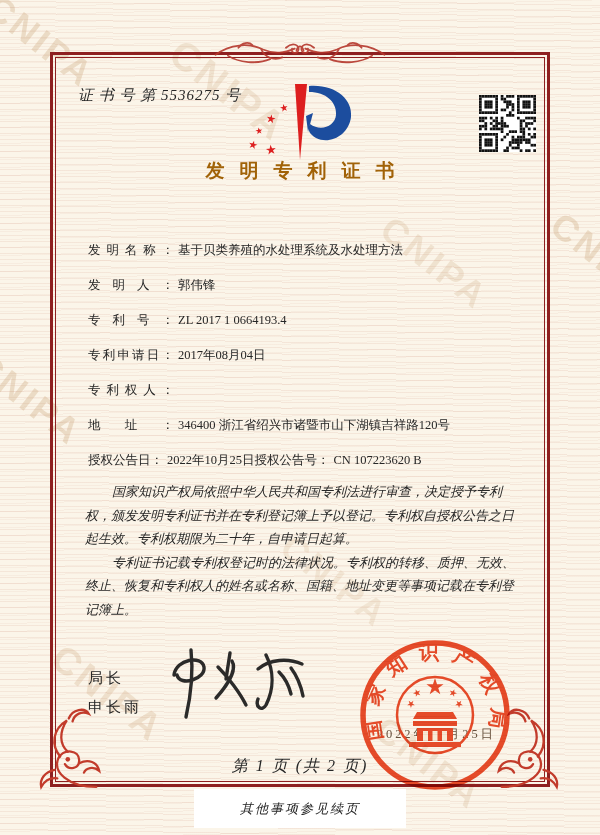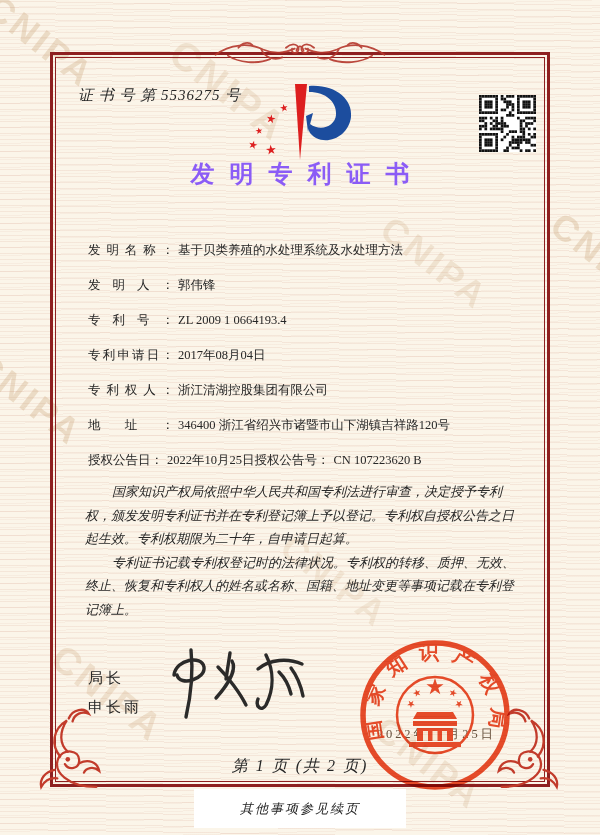--- a/index.html
+++ b/index.html
@@ -18,21 +18,21 @@
   .wm{position:absolute;font-family:"Liberation Sans","DejaVu Sans",sans-serif;
       font-weight:bold;color:var(--watermark);opacity:.30;letter-spacing:3px;
       transform:rotate(38deg);white-space:nowrap;pointer-events:none;}
   .frame{position:absolute;left:50px;top:52px;width:494px;height:729px;
          border:3px solid var(--maroon);}
   .frame-inner{position:absolute;inset:2px;border:1px solid var(--maroon);}
   .cert-no{position:absolute;left:78px;top:86px;font-size:15px;letter-spacing:1px;font-style:italic;}
   .logo{position:absolute;left:238px;top:82px;}
   .qr{position:absolute;left:479px;top:95px;}
   .title{position:absolute;left:0;top:158px;width:600px;margin:0;text-align:center;
-         font-size:24px;font-weight:bold;letter-spacing:15px;text-indent:15px;color:#8b5cf6;}
+         font-size:19px;font-weight:bold;letter-spacing:15px;text-indent:15px;color:#a16207;}
   .fields{position:absolute;left:88px;top:240px;width:430px;font-size:12.5px;}
   .frow{height:35px;display:flex;align-items:flex-start;line-height:20px;}
   .flabel{display:inline-block;width:86px;text-align:justify;text-align-last:justify;
           flex:none;letter-spacing:0;}
   .fvalue{margin-left:4px;white-space:nowrap;}
   .frow.double .pair2{display:flex;}
   .frow.double .flabel{width:auto;}
   .paras{position:absolute;left:85px;top:480px;width:430px;font-size:13px;
          line-height:23.5px;font-style:italic;}
   .paras p{margin:0;text-indent:27px;}
@@ -349,29 +349,28 @@
     <div class="frow">
       <span class="flabel">发明名称：</span>
       <span class="fvalue">基于贝类养殖的水处理系统及水处理方法</span>
     </div>
     <div class="frow">
       <span class="flabel">发明人：</span>
       <span class="fvalue">郭伟锋</span>
     </div>
     <div class="frow">
       <span class="flabel">专利号：</span>
-      <span class="fvalue">ZL 2009 1 0664193.4</span>
+      <span class="fvalue">ZL 2017 1 0664193.4</span>
     </div>
     <div class="frow">
       <span class="flabel">专利申请日：</span>
       <span class="fvalue">2017年08月04日</span>
     </div>
     <div class="frow">
       <span class="flabel">专利权人：</span>
-      <span class="fvalue">浙江清湖控股集团有限公司</span>
     </div>
     <div class="frow">
       <span class="flabel">地址：</span>
       <span class="fvalue">346400 浙江省绍兴市诸暨市山下湖镇吉祥路120号</span>
     </div>
     <div class="frow double">
       <span class="flabel">授权公告日：</span>
       <span class="fvalue">2022年10月25日</span>
       <span class="pair2">
         <span class="flabel">授权公告号：</span>

